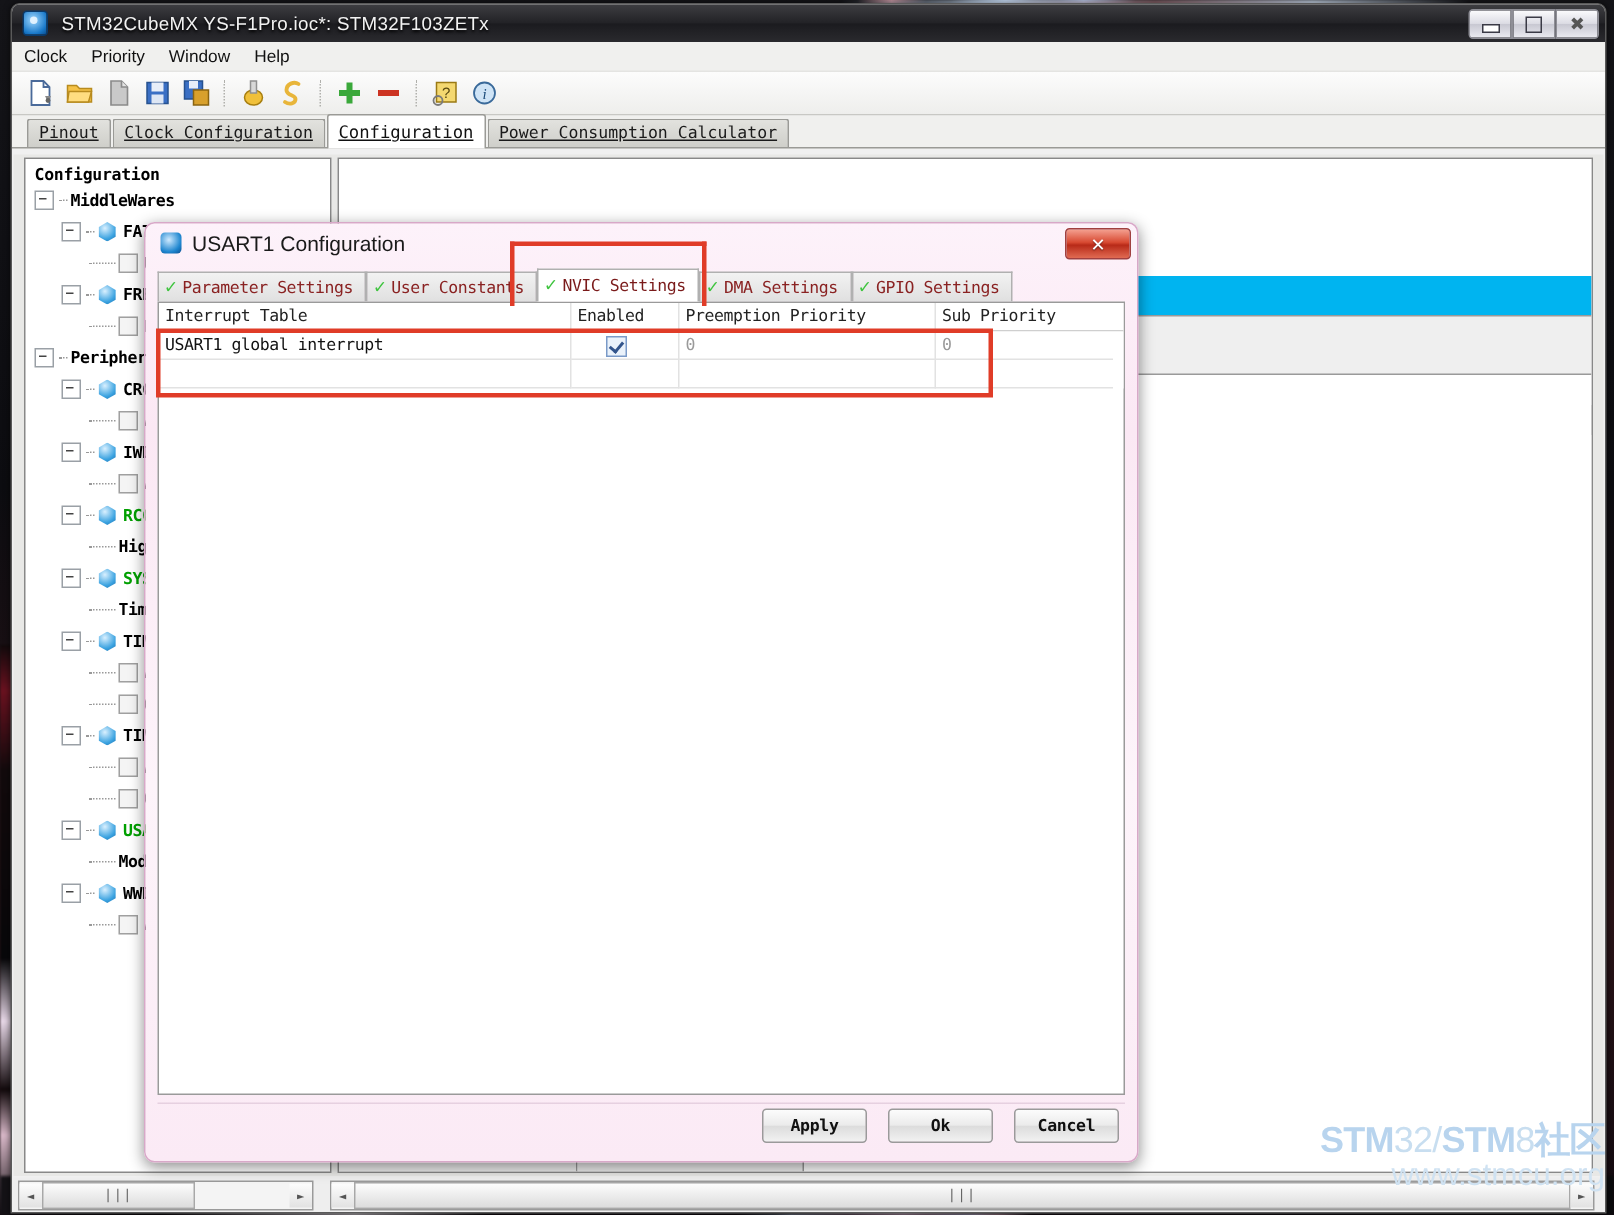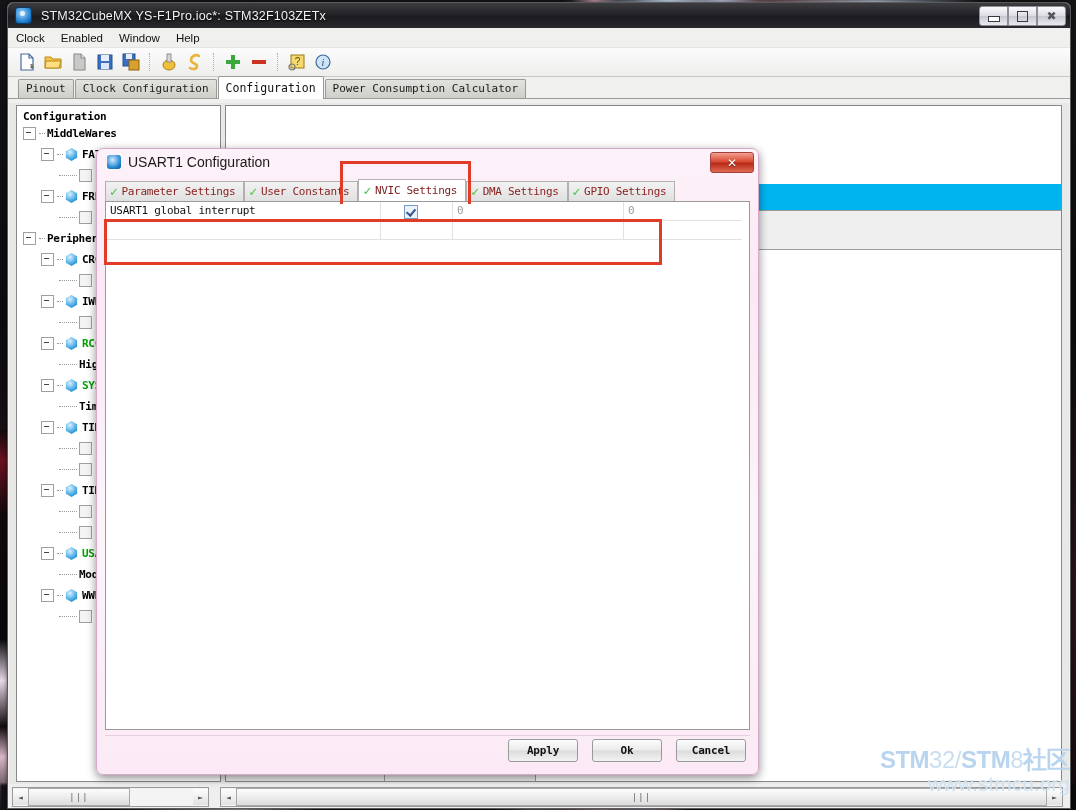--- a/index.html
+++ b/index.html
@@ -62,21 +62,21 @@
   #toolbar{height:28px;background:linear-gradient(180deg,#fcfcfc,#eeeeec);
     display:flex;align-items:center;border-bottom:1px solid #c8c8c4;padding-left:6px;}
   .tbsep{width:1px;height:18px;margin:0 5px;border-left:1px dotted #b0b0ac;}
   .tbicon{width:20px;height:20px;margin:0 3px;position:relative;display:inline-block;}
 
   
   #maintabs{height:21px;background:#f0f0ee;display:flex;align-items:flex-end;
     padding-left:10px;border-bottom:1px solid #9a9a96;}
   .mtab{border:1px solid #9a9a96;border-bottom:none;padding:2px 7px 3px;
     background:linear-gradient(180deg,#e2e2de,#cfcfca);color:#1a1a1a;
-    font-size:11px;margin-right:1px;border-radius:2px 2px 0 0;}
+    font-size:11px;margin-right:1px;border-radius:2px 2px 0 0;text-decoration:underline;}
   .mtab.active{background:#fff;color:#111;padding:4px 7px 4px;font-size:11.5px;position:relative;top:1px;}
 
   
   #content{position:absolute;left:1px;top:100px;right:1px;bottom:24px;background:#e8e8e6;}
   #leftpane{position:absolute;left:7px;top:2px;width:203px;bottom:2px;background:#fff;
     border:1px solid #888;overflow:hidden;}
   .treeroot{padding:4px 0 0 6px;color:#000;font-weight:bold;font-size:11px;letter-spacing:-.2px;}
   .tnode{display:flex;align-items:center;height:21px;padding-left:6px;white-space:nowrap;
     font-weight:bold;font-size:11px;letter-spacing:-.3px;}
   .exp{width:11px;height:11px;border:1px solid #9aa0a6;background:#fff;
@@ -181,21 +181,21 @@
           <span class="sq"></span>
         </div>
       <div>
           <span class="x">✖</span>
         </div>
     </div>
   </div>
 
   <div id="menubar">
     <span>Clock</span>
-    <span>Enabled</span>
+    <span>Priority</span>
     <span>Window</span>
     <span>Help</span>
   </div>
 
   <div id="toolbar">
     <span class="tbicon">
       <svg width="20" height="20" viewBox="0 0 20 20">
           <path d="M4 2h8l4 4v12H4z" fill="#fff" stroke="#4a6a9a" stroke-width="1.2"></path>
           <path d="M12 2v4h4" fill="none" stroke="#4a6a9a" stroke-width="1.2"></path>
           <path d="M13 12l2 4 2-4z" fill="#888"></path>
@@ -533,20 +533,26 @@
         <span class="chk">✓</span>
         <span>DMA Settings</span>
       </div>
       <div class="dtab">
         <span class="chk">✓</span>
         <span>GPIO Settings</span>
       </div>
     </div>
 
     <div id="dtable">
+      <div id="dthead">
+        <div style="width:275px;">Interrupt Table</div>
+        <div style="width:72px;">Enabled</div>
+        <div style="width:171px;">Preemption Priority</div>
+        <div style="width:118px;border-right:none;">Sub Priority</div>
+      </div>
       <div class="dtrow">
         <div style="width:275px;">USART1 global interrupt</div>
         <div style="width:72px;padding-left:0;">
           <span class="tcb"></span>
         </div>
         <div style="width:171px;" class="gray">0</div>
         <div style="width:118px;border-right:none;" class="gray">0</div>
       </div>
       <div class="dtrow empty">
         <div style="width:275px;">.</div>

